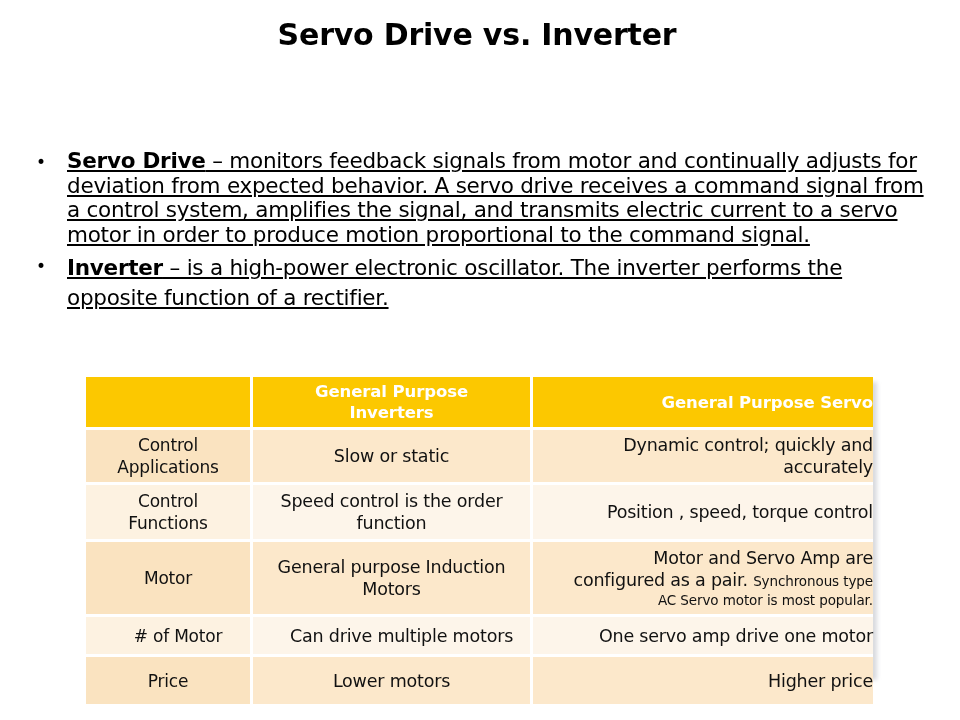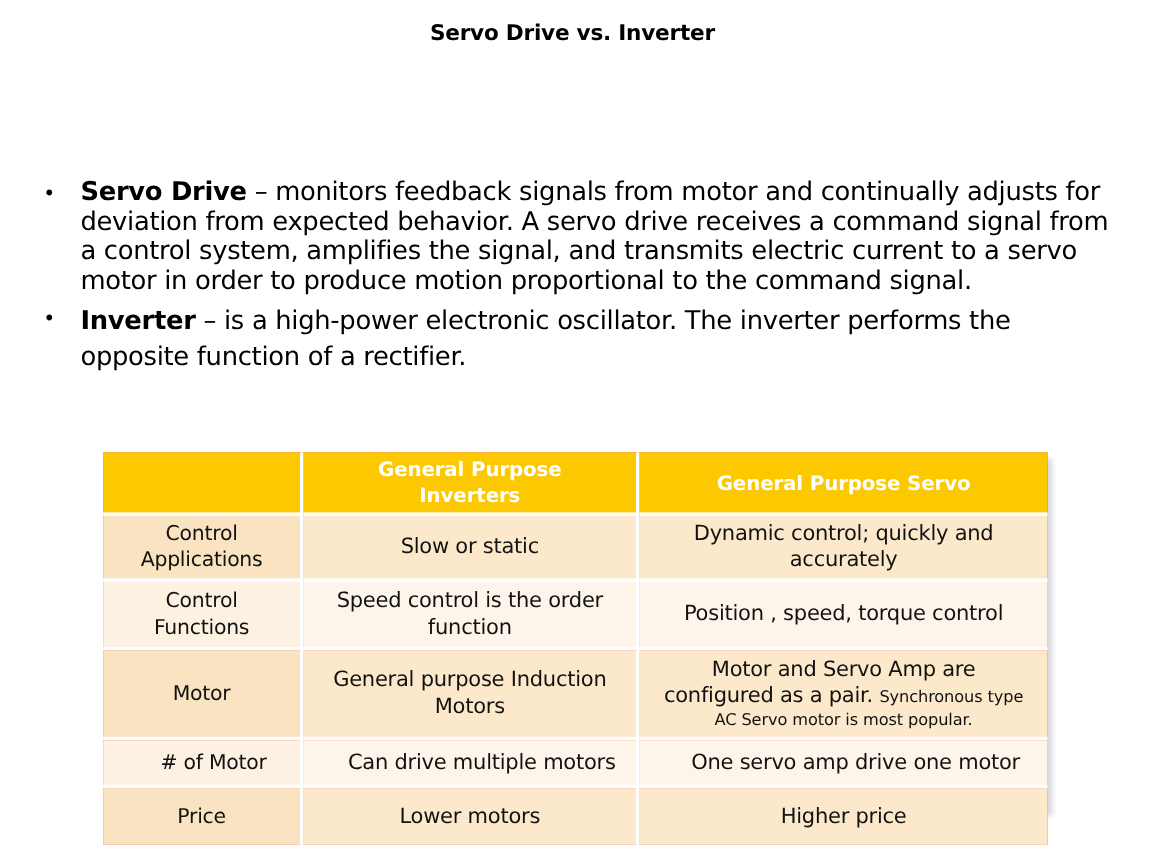--- a/index.html
+++ b/index.html
@@ -24,21 +24,21 @@
 
   
   .slide-title {
     position: absolute;
     left: 0;
     top: 17px;
     width: 954px;
     text-align: center;
     font-family: "DejaVu Sans", sans-serif;
     font-weight: bold;
-    font-size: 18px;
+    font-size: 30px;
     letter-spacing: -0.2px;
     color: #000000;
   }
 
   
   .body-block {
     position: absolute;
     left: 36px;
     top: 149px;
     width: 896px;
@@ -56,20 +56,21 @@
   .bullet-mark {
     flex: 0 0 auto;
     width: 31px;
     font-size: 17px;
     line-height: 24px;
     padding-top: 1px;
     text-align: left;
   }
   .bullet-text {
     flex: 1 1 auto;
+    text-decoration: underline;
   }
   .bullet-text b {
     font-weight: bold;
   }
   .bullet-row.second {
     line-height: 30px;
   }
 
   
   .table-wrap {
@@ -103,20 +104,21 @@
 
   table.cmp th, table.cmp td {
     padding: 0;
     vertical-align: middle;
     text-align: center;
     border-right: 3px solid #ffffff;
     border-bottom: 3px solid #ffffff;
   }
   table.cmp th:last-child, table.cmp td:last-child {
     border-right: none;
+    text-align: right;
   }
   table.cmp tr:last-child td {
     border-bottom: none;
   }
 
   thead th {
     background: #FCC800;
     color: #ffffff;
     font-weight: bold;
     font-size: 16.5px;

